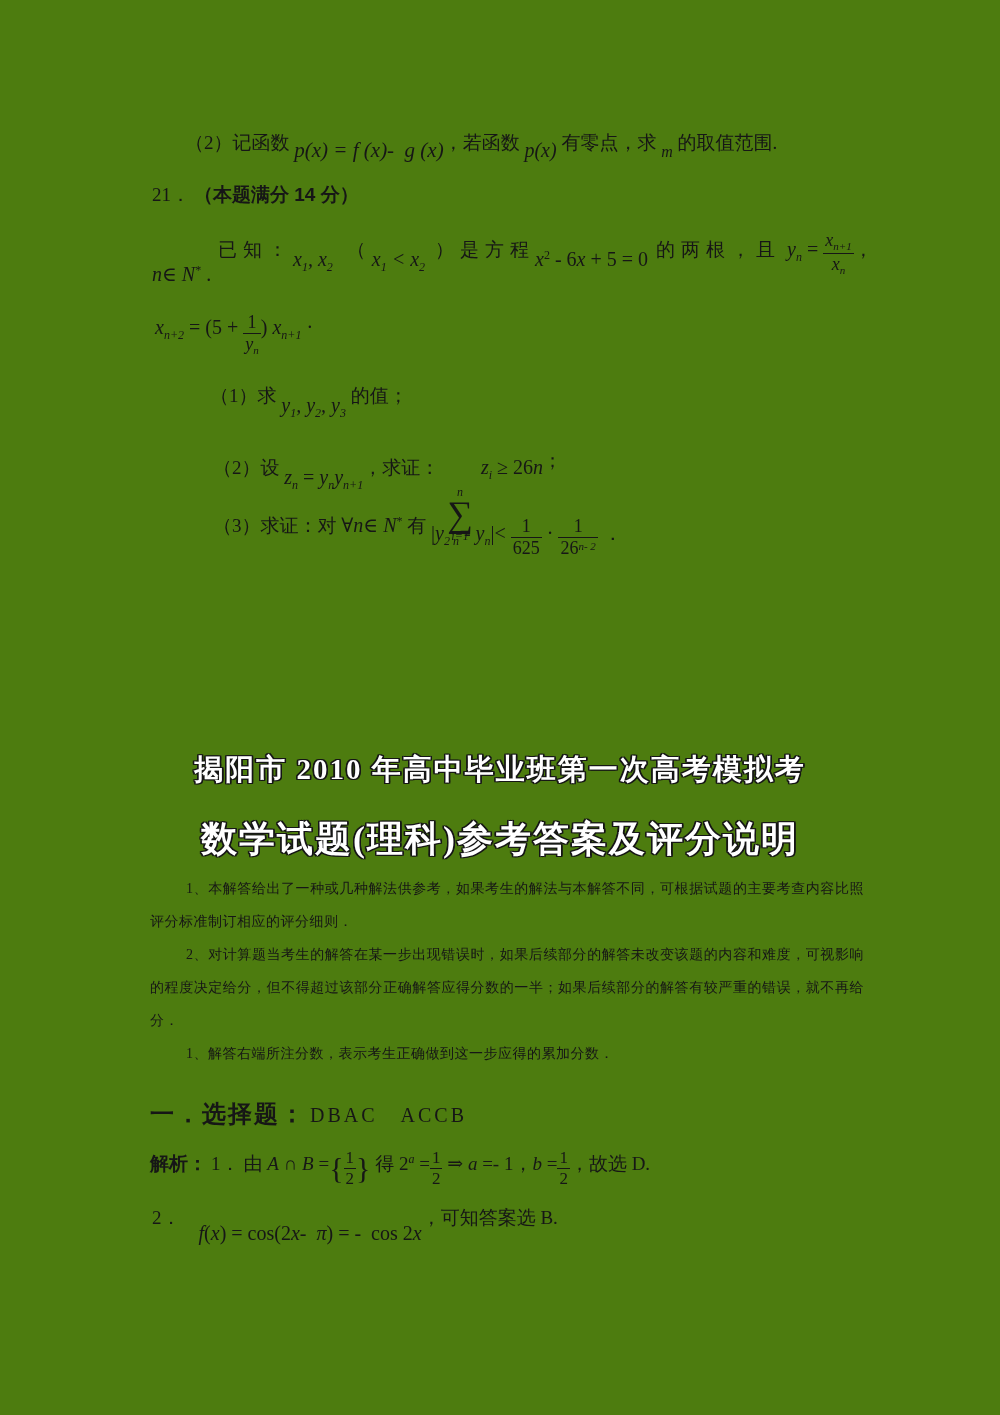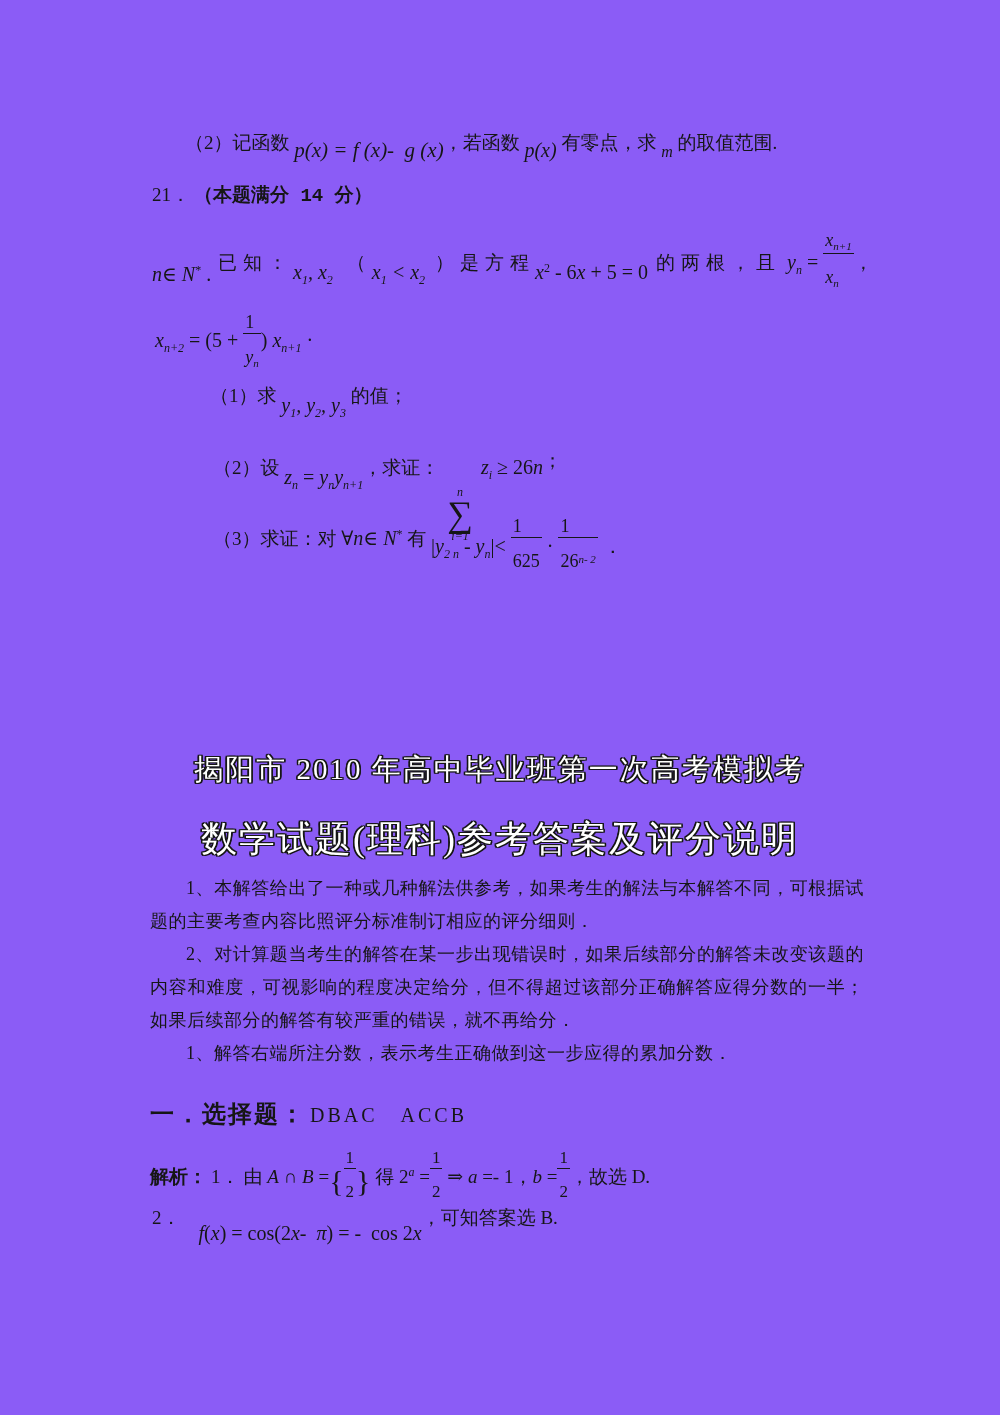--- a/index.html
+++ b/index.html
@@ -1,44 +1,44 @@
 <!DOCTYPE html>
 <html><head>
 <meta charset="utf-8">
 <style>
   *{margin:0;padding:0;box-sizing:border-box}
   body{width:1000px;height:1415px;background:#ffffff;color:#161616;
        font-family:"Liberation Serif","DejaVu Serif",serif;}
-  .page{position:relative;width:1000px;height:1415px;background:#8b5cf6;overflow:hidden}
+  .page{position:relative;width:1000px;height:1415px;background:#4d7c0f;overflow:hidden}
   .abs{position:absolute;white-space:nowrap}
   .cn{font-size:19px}
   .sp{letter-spacing:6px}
-  .cnb{font-weight:700;font-family:Liberation Mono, monospace}
+  .cnb{font-weight:700;font-family:Liberation Sans, sans-serif}
   .m{font-style:italic;white-space:pre;font-size:20px}
   .up{font-style:normal}
   .mi{font-style:italic}
   sub{font-size:12px;font-style:italic;vertical-align:-5px}
   sup{font-size:12px;font-style:italic;vertical-align:7px}
   .drop{position:relative;top:8px;display:inline-block}
   .drop2{position:relative;top:10px;display:inline-block}
-  .frac{display:inline-block;vertical-align:-14px;line-height:1.15;font-style:normal;font-size:18px}
+  .frac{display:inline-block;text-align:center;vertical-align:-14px;line-height:1.15;font-style:normal;font-size:18px}
   .frac .fnum{display:block;padding:0 2px}
-  .frac .fden{display:block;border-top:1.4px solid #161616;padding:13px 2px}
+  .frac .fden{display:block;border-top:1.4px solid #161616;padding:0 2px}
   .frac sub{font-size:11px;vertical-align:-4px}
   .frac sup{font-size:11px;vertical-align:4px}
   .sum{display:inline-flex;flex-direction:column;align-items:center;vertical-align:-22px;line-height:1;margin:0 8px;font-style:normal}
   .sumtop,.sumbot{font-size:12px;font-style:italic}
   .sigma{font-size:36px;line-height:.9;font-style:normal}
-  .hollow{font-weight:400;color:#fff;letter-spacing:2px;
+  .hollow{font-weight:700;color:#fff;letter-spacing:2px;
     text-shadow:-1.4px -1.4px 0 #161616,1.4px -1.4px 0 #161616,-1.4px 1.4px 0 #161616,
                  1.4px 1.4px 0 #161616,-1.4px 0 0 #161616,1.4px 0 0 #161616,
                  0 -1.4px 0 #161616,0 1.4px 0 #161616}
   .center{left:0;width:1000px;text-align:center}
   .notes{width:714px;white-space:normal}
-  .note{font-size:18px;line-height:33px;text-indent:36px;text-align:justify;letter-spacing:.5px}
+  .note{font-size:14px;line-height:33px;text-indent:36px;text-align:justify;letter-spacing:.5px}
   .big{font-size:24px;letter-spacing:2px}
   .ans{font-size:20px;letter-spacing:3px;font-weight:400;font-family:"Liberation Serif","DejaVu Serif",serif}
   .num19{font-size:19px}
   .brace{font-size:30px;vertical-align:-8px;font-style:normal}
   .raise{vertical-align:7px}
 </style>
 </head>
 <body>
 
 <div class="page">

